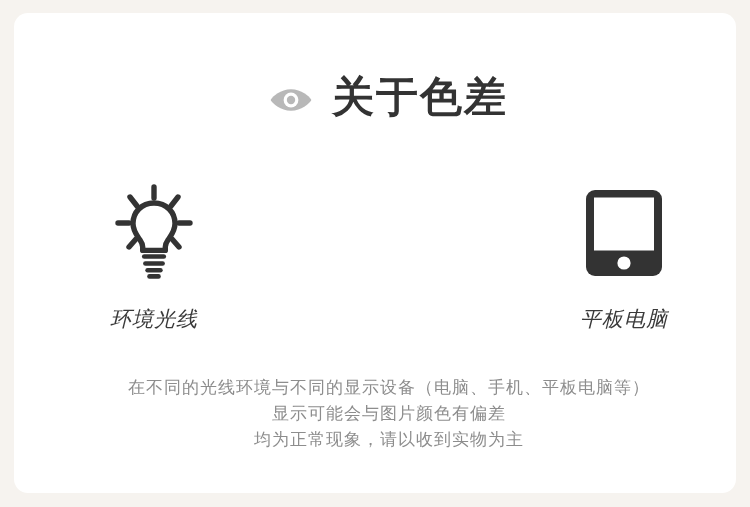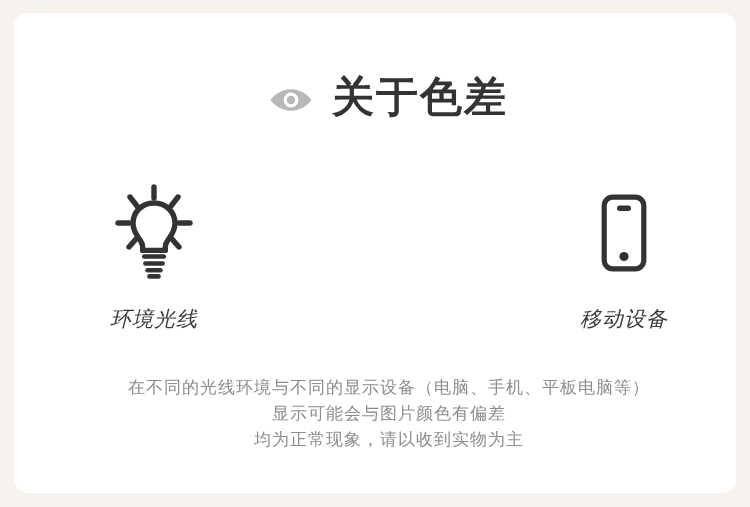--- a/index.html
+++ b/index.html
@@ -153,31 +153,31 @@
               <line x1="37.4" y1="80.5" x2="54.6" y2="80.5"></line>
               <line x1="39.6" y1="87.3" x2="52.4" y2="87.3"></line>
             </g>
             <path d="M41.5 93.4h9" stroke="#333333" stroke-width="4.6" stroke-linecap="round"></path>
           </svg>
         </div>
         <div class="device-label">环境光线</div>
       </div>
 
 
+
       <div class="device">
         <div class="device-art">
-          <svg width="46" height="78" viewBox="0 0 46 78" aria-hidden="true">
-            <rect x="3.2" y="3.2" width="39.6" height="71.6" rx="8.5" ry="8.5" fill="none" stroke="#333333" stroke-width="5.2"></rect>
-            <rect x="16" y="11.5" width="14" height="5.4" rx="2.7" ry="2.7" fill="#333333"></rect>
-            <circle cx="23" cy="62.5" r="4.6" fill="#333333"></circle>
+          <svg width="76" height="86" viewBox="0 0 76 86" aria-hidden="true">
+            <rect x="0" y="0" width="76" height="86" rx="9" ry="9" fill="#333333"></rect>
+            <rect x="8" y="7.5" width="60" height="53" fill="#ffffff"></rect>
+            <circle cx="38" cy="73" r="6.6" fill="#ffffff"></circle>
           </svg>
         </div>
-        <div class="device-label">移动设备</div>
+        <div class="device-label">平板电脑</div>
       </div>
-
 
     </div>
 
     <div class="note">
       <div class="note-line">在不同的光线环境与不同的显示设备（电脑、手机、平板电脑等）</div>
       <div class="note-line">显示可能会与图片颜色有偏差</div>
       <div class="note-line">均为正常现象，请以收到实物为主</div>
     </div>
 
   </div>

